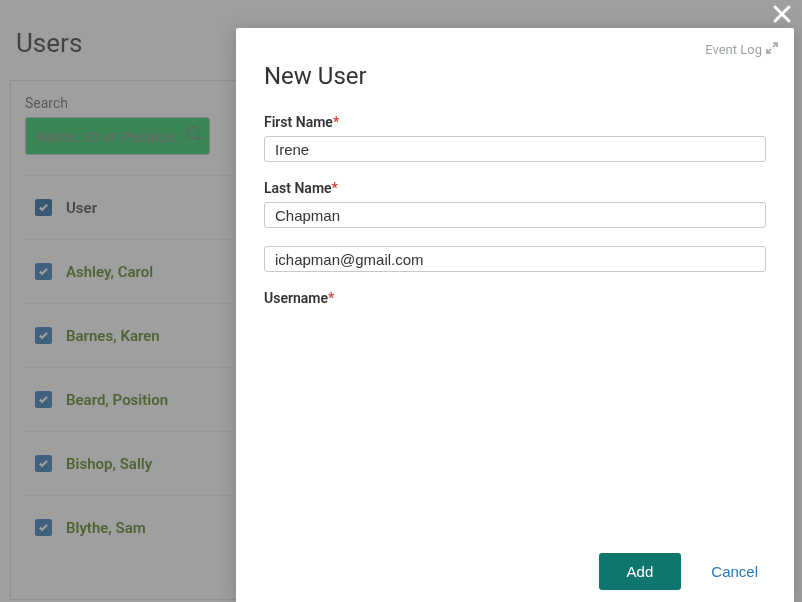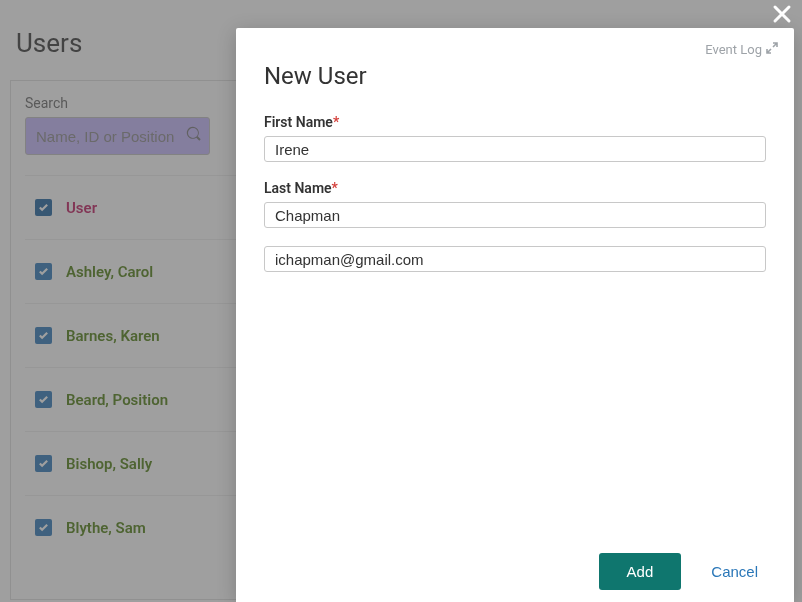--- a/index.html
+++ b/index.html
@@ -35,21 +35,21 @@
     margin-bottom: 20px;
   }
   .search-input {
     width: 100%;
     height: 38px;
     padding: 6px 32px 6px 10px;
     font-size: 15px;
     color: #555;
     border: 1px solid #bfbfbf;
     border-radius: 3px;
-    background: #c4b5fd;
+    background: #22c55e;
   }
   .search-input::placeholder { color: #8a8a8a; }
   .search-icon {
     position: absolute;
     right: 8px;
     top: 50%;
     transform: translateY(-50%);
     color: #777;
     pointer-events: none;
   }
@@ -71,21 +71,21 @@
     color: #fff;
     flex-shrink: 0;
     margin-right: 14px;
   }
   .chk svg { display:block; }
   .row .name {
     font-size: 15px;
     color: #4d7c0f;
     font-weight: 600;
   }
-  .row.header .name { color: #be185d; }
+  .row.header .name { color: #404040; }
 
   
   .overlay {
     position: absolute;
     inset: 0;
     background: rgba(80,80,80,0.55);
   }
   .close-x {
     position: absolute;
     top: 4px;
@@ -259,20 +259,21 @@
       <input class="field-input" value="Irene" style="">
     </div>
     <div class="field">
       <label class="field-label"><span>Last Name</span><span class="req">*</span></label>
       <input class="field-input" value="Chapman" style="">
     </div>
     <div class="field">
       <input class="field-input" value="ichapman@gmail.com" style="">
     </div>
     <div class="field">
+      <label class="field-label"><span>Username</span><span class="req">*</span></label>
     </div>
 
     <div class="modal-footer">
       <button class="btn-primary">Add</button>
       <button class="btn-link">Cancel</button>
     </div>
   </div>
 </div>
 
 </body></html>

